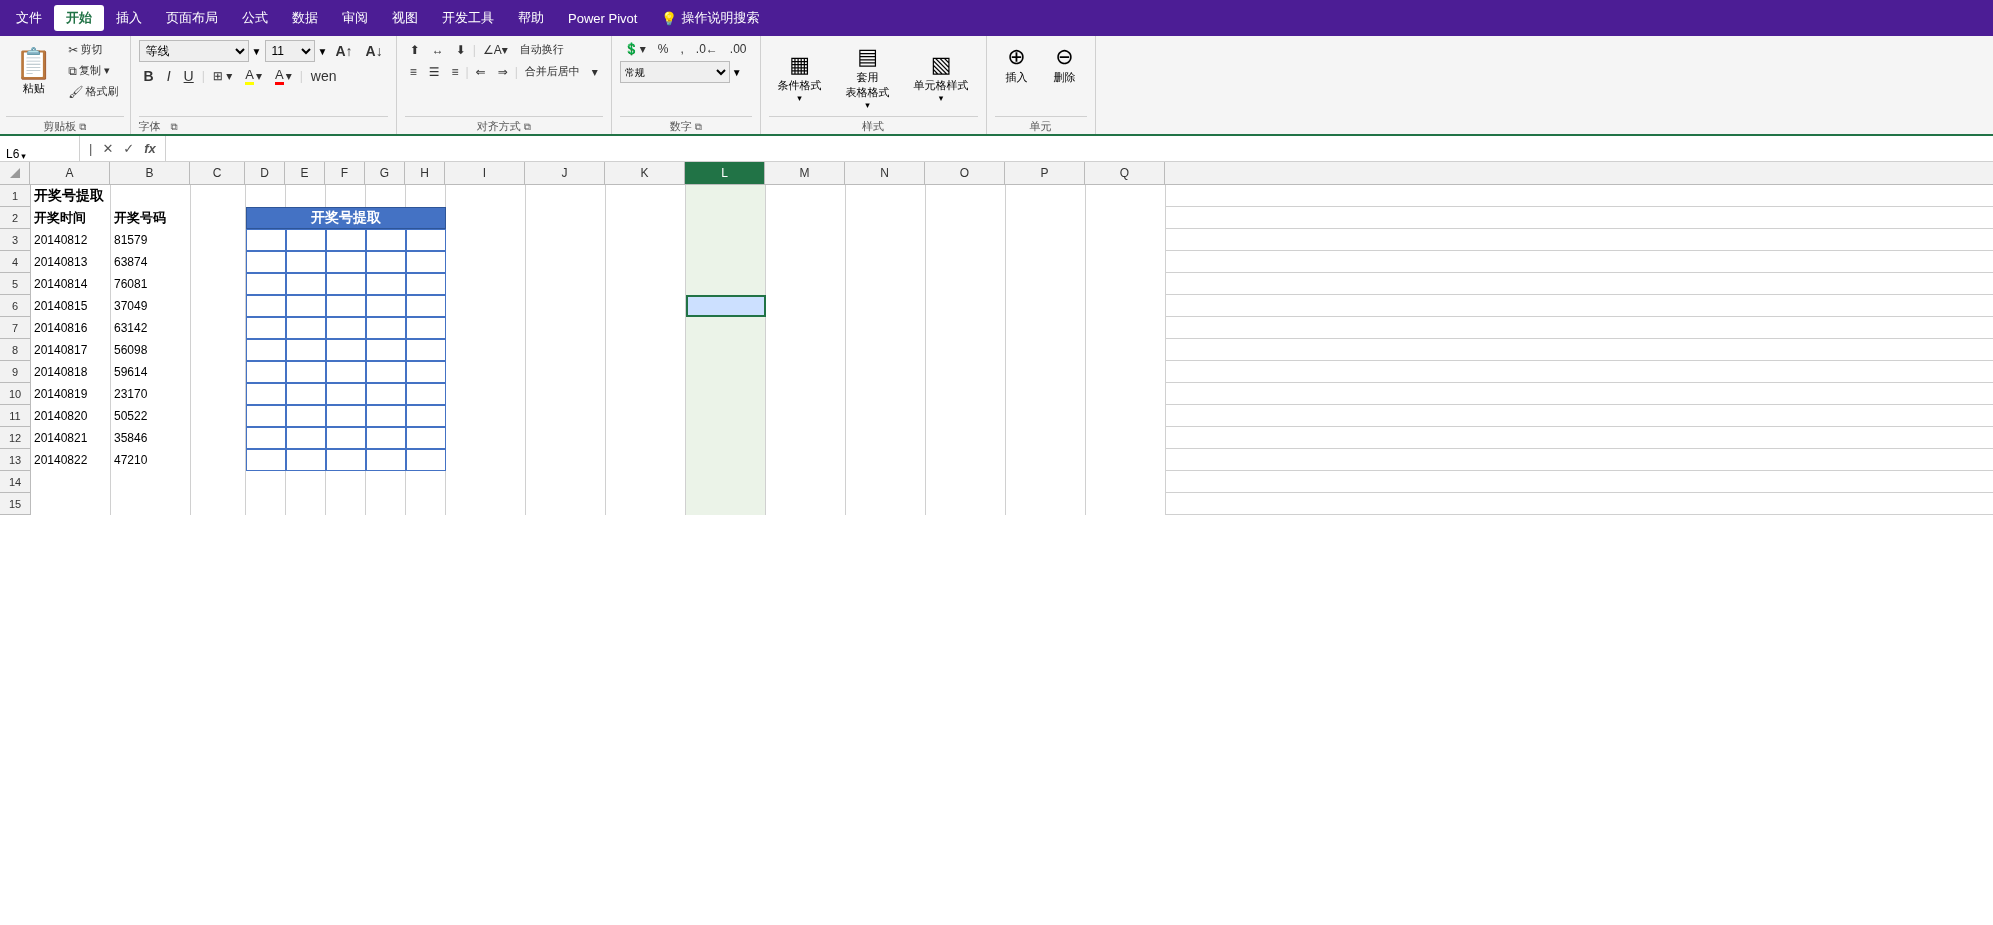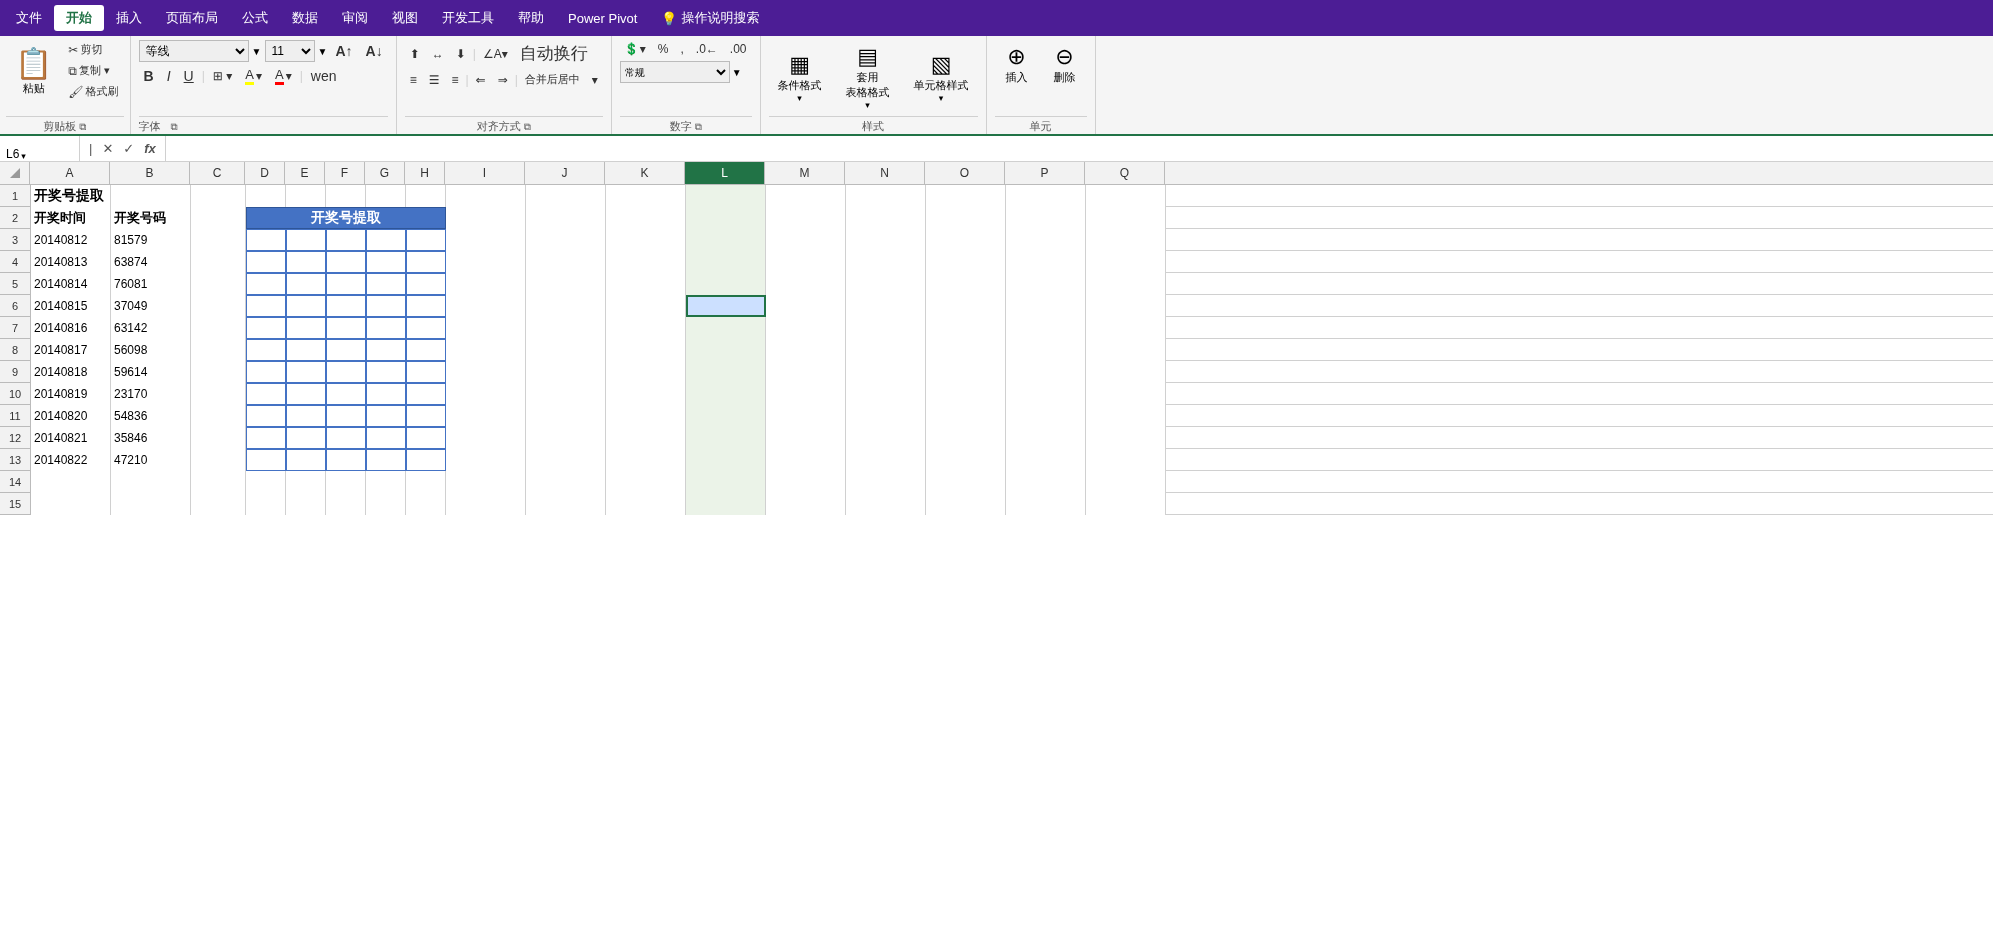--- a/index.html
+++ b/index.html
@@ -350,21 +350,21 @@
   </div>
 
   <div style="display:flex;flex-direction:column;padding:4px 8px 0 8px; border-right:1px solid #d0d0d0; justify-content:space-between; min-height:80px;">
     <div style="display:flex;flex-direction:column;gap:3px;">
       <div style="display:flex;flex-direction:row;align-items:center;gap:2px;">
         <div class="tb-btn">⬆</div>
         <div class="tb-btn">↔</div>
         <div class="tb-btn">⬇</div>
         <span style="color:#d0d0d0;">|</span>
         <div class="tb-btn">∠A▾</div>
-        <div class="tb-btn" style="font-size:17px;">自动换行</div>
+        <div class="tb-btn" style="font-size:11px;">自动换行</div>
       </div>
       <div style="display:flex;flex-direction:row;align-items:center;gap:2px;">
         <div class="tb-btn">≡</div>
         <div class="tb-btn">☰</div>
         <div class="tb-btn">≡</div>
         <span style="color:#d0d0d0;">|</span>
         <div class="tb-btn">⇐</div>
         <div class="tb-btn">⇒</div>
         <span style="color:#d0d0d0;">|</span>
         <div class="tb-btn" style="font-size:11px;">合并后居中</div>
@@ -696,21 +696,21 @@
         <div class="cell col-L selected-col"></div>
         <div class="cell col-M"></div>
         <div class="cell col-N"></div>
         <div class="cell col-O"></div>
         <div class="cell col-P"></div>
         <div class="cell col-Q"></div>
       </div>
 
       <div class="grid-row">
         <div class="cell col-A">20140820</div>
-        <div class="cell col-B">54836</div>
+        <div class="cell col-B">50522</div>
         <div class="cell col-C"></div>
         <div class="cell col-D blue-border"></div>
         <div class="cell col-E blue-border"></div>
         <div class="cell col-F blue-border"></div>
         <div class="cell col-G blue-border"></div>
         <div class="cell col-H blue-border"></div>
         <div class="cell col-I"></div>
         <div class="cell col-J"></div>
         <div class="cell col-K"></div>
         <div class="cell col-L selected-col"></div>

